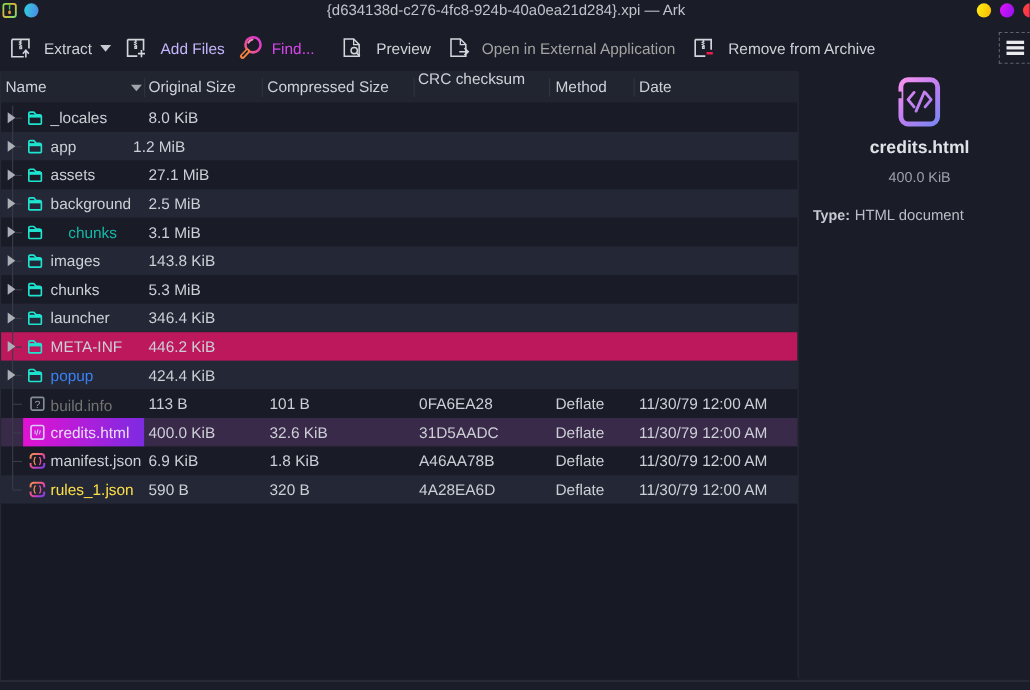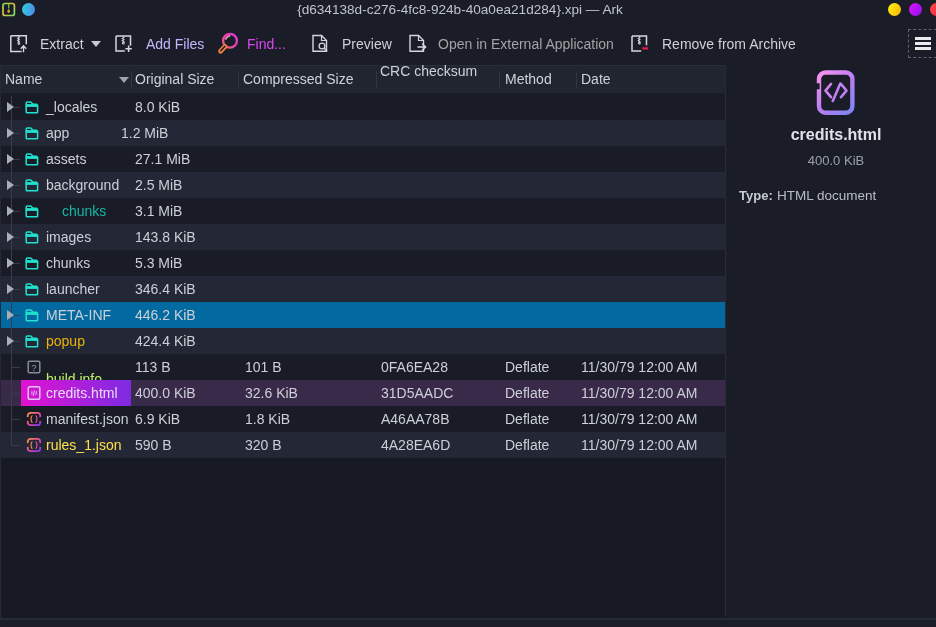--- a/index.html
+++ b/index.html
@@ -172,49 +172,49 @@
     <div class="abs" style="left:14px;top:13px;width:6px;height:1px;background:#383d49"></div>
     <div class="abs" style="left:7px;top:8px;width:0;height:0;border-top:5px solid transparent;border-bottom:5px solid transparent;border-left:7px solid #aaafb6;z-index:2"></div>
     <svg class="abs" style="left:24px;top:5px;z-index:2" width="16" height="16" viewBox="0 0 16 16">
 <rect x="2.2" y="5.9" width="11.4" height="7.9" rx="0.8" fill="none" stroke="#1fe2cf" stroke-width="1.5"></rect>
 <path d="M2.2 6.2 V4 Q2.2 2.9 3.4 2.9 H6.7 L9 5.3 H12.9" fill="none" stroke="#1fe2cf" stroke-width="1.5"></path>
 <rect x="1.7" y="5.4" width="12.4" height="2.5" fill="#1fe2cf"></rect>
 </svg>
     <div class="txt" style="left:46px;top:0;color:#ccd0d6">launcher</div>
     <div class="txt" style="left:135px;top:0">346.4 KiB</div>
   </div>
-<div class="abs" style="left:0;top:301.5px;width:725px;height:26px;background:#0369a1">
+<div class="abs" style="left:0;top:301.5px;width:725px;height:26px;background:#be185d">
     <div class="abs" style="left:14px;top:13px;width:6px;height:1px;background:#383d49"></div>
     <div class="abs" style="left:7px;top:8px;width:0;height:0;border-top:5px solid transparent;border-bottom:5px solid transparent;border-left:7px solid #aaafb6;z-index:2"></div>
     <svg class="abs" style="left:24px;top:5px;z-index:2" width="16" height="16" viewBox="0 0 16 16">
 <rect x="2.2" y="5.9" width="11.4" height="7.9" rx="0.8" fill="none" stroke="#1fe2cf" stroke-width="1.5"></rect>
 <path d="M2.2 6.2 V4 Q2.2 2.9 3.4 2.9 H6.7 L9 5.3 H12.9" fill="none" stroke="#1fe2cf" stroke-width="1.5"></path>
 <rect x="1.7" y="5.4" width="12.4" height="2.5" fill="#1fe2cf"></rect>
 </svg>
     <div class="txt" style="left:46px;top:0;color:#ccd0d6">META-INF</div>
     <div class="txt" style="left:135px;top:0">446.2 KiB</div>
   </div>
 <div class="abs" style="left:0;top:327.5px;width:725px;height:26px;background:#232736">
     <div class="abs" style="left:14px;top:13px;width:6px;height:1px;background:#383d49"></div>
     <div class="abs" style="left:7px;top:8px;width:0;height:0;border-top:5px solid transparent;border-bottom:5px solid transparent;border-left:7px solid #aaafb6;z-index:2"></div>
     <svg class="abs" style="left:24px;top:5px;z-index:2" width="16" height="16" viewBox="0 0 16 16">
 <rect x="2.2" y="5.9" width="11.4" height="7.9" rx="0.8" fill="none" stroke="#1fe2cf" stroke-width="1.5"></rect>
 <path d="M2.2 6.2 V4 Q2.2 2.9 3.4 2.9 H6.7 L9 5.3 H12.9" fill="none" stroke="#1fe2cf" stroke-width="1.5"></path>
 <rect x="1.7" y="5.4" width="12.4" height="2.5" fill="#1fe2cf"></rect>
 </svg>
-    <div class="txt" style="left:46px;top:0;color:#eab308">popup</div>
+    <div class="txt" style="left:46px;top:0;color:#3b82f6">popup</div>
     <div class="txt" style="left:135px;top:0">424.4 KiB</div>
   </div>
 <div class="abs" style="left:0;top:353.5px;width:725px;height:26px;background:#191c26">
     <div class="abs" style="left:11px;top:13px;width:9px;height:1px;background:#383d49"></div>
     <svg class="abs" style="left:26px;top:5px;z-index:2" width="16" height="16" viewBox="0 0 16 16">
 <rect x="2.2" y="2.2" width="11.6" height="11.6" rx="1.4" fill="none" stroke="#868d98" stroke-width="1.5"></rect>
 <text x="8" y="11.5" font-size="9.5" font-family="Liberation Sans" fill="#989fa8" text-anchor="middle">?</text>
 </svg>
-    <div class="txt" style="left:46px;top:12px;color:#bef264">build.info</div>
+    <div class="txt" style="left:46px;top:2px;color:#737373">build.info</div>
     <div class="txt" style="left:135px;top:0">113 B</div>
     <div class="txt" style="left:245px;top:0">101 B</div>
     <div class="txt" style="left:381px;top:0">0FA6EA28</div>
     <div class="txt" style="left:505px;top:0">Deflate</div>
     <div class="txt" style="left:581px;top:0">11/30/79 12:00 AM</div>
   </div>
 <div class="abs" style="left:0;top:379.5px;width:725px;height:26px;background:#392a4a">
     <div class="abs" style="left:21px;top:0;width:110px;height:26px;background:linear-gradient(90deg,#e112d2,#7d2be2)"></div>
     <div class="abs" style="left:11px;top:13px;width:9px;height:1px;background:#383d49"></div>
     <svg class="abs" style="left:26px;top:5px;z-index:2" width="16" height="16" viewBox="0 0 16 16">

